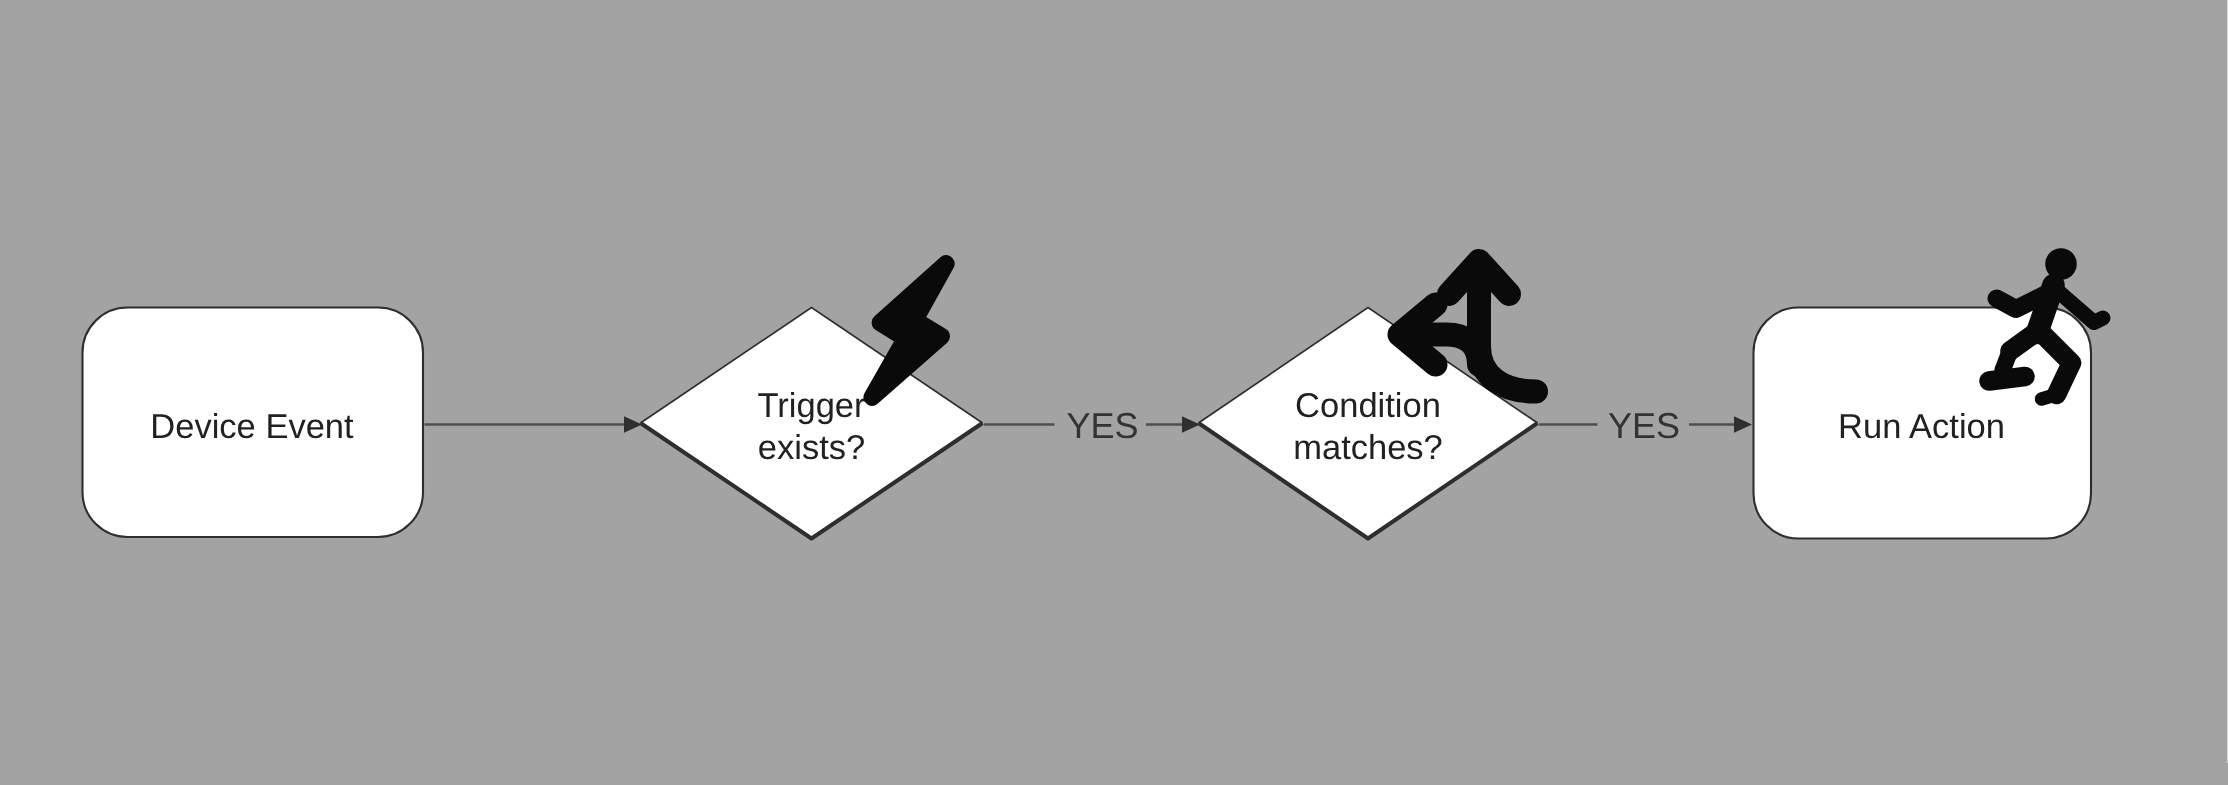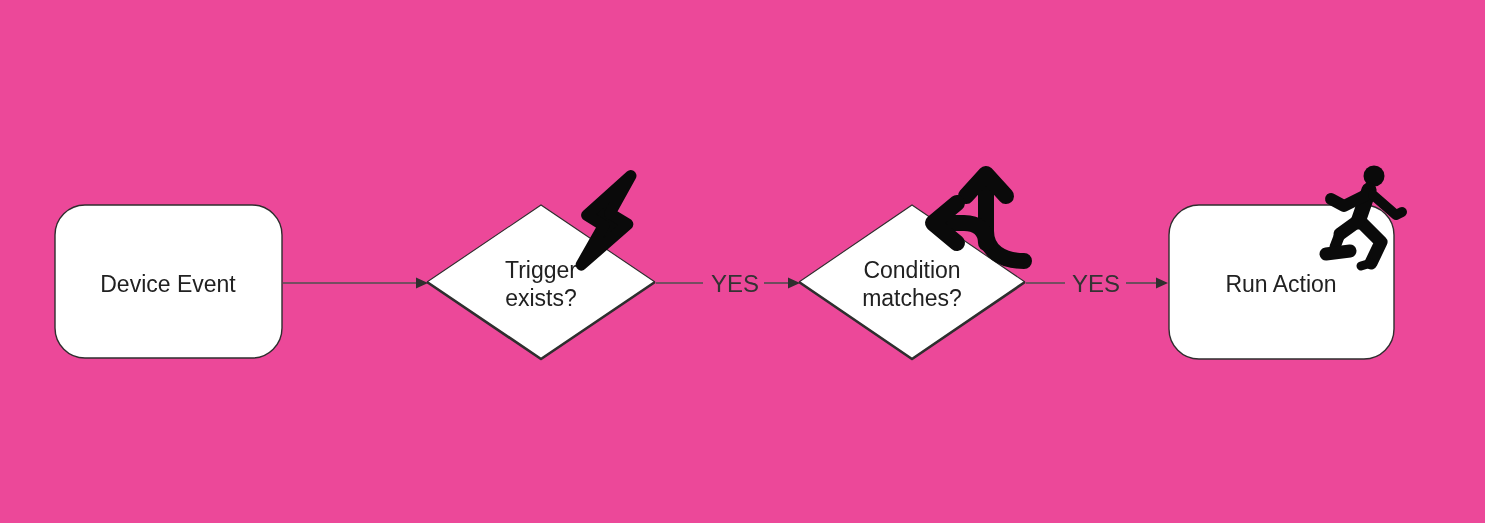--- a/index.html
+++ b/index.html
@@ -5,21 +5,21 @@
   html, body {
     margin: 0;
     padding: 0;
     background: #ffffff;
     font-family: "Liberation Sans", sans-serif;
   }
   .stage {
     position: relative;
     width: 1485px;
     height: 523px;
-    background: #ec4899;
+    background: #a3a3a3;
     overflow: hidden;
   }
   svg { display: block; }
 
   .node-box   { fill: #ffffff; stroke: #2e2e2e; stroke-width: 1.4px; }
   .diamond-fill { fill: #ffffff; stroke: none; }
   .diamond-top    { fill: none; stroke: #2e2e2e; stroke-width: 1.1px; }
   .diamond-bottom { fill: none; stroke: #2e2e2e; stroke-width: 2.7px; stroke-linejoin: round; }
 
   .conn-line { stroke: #4f4f4f; stroke-width: 1.6px; }

